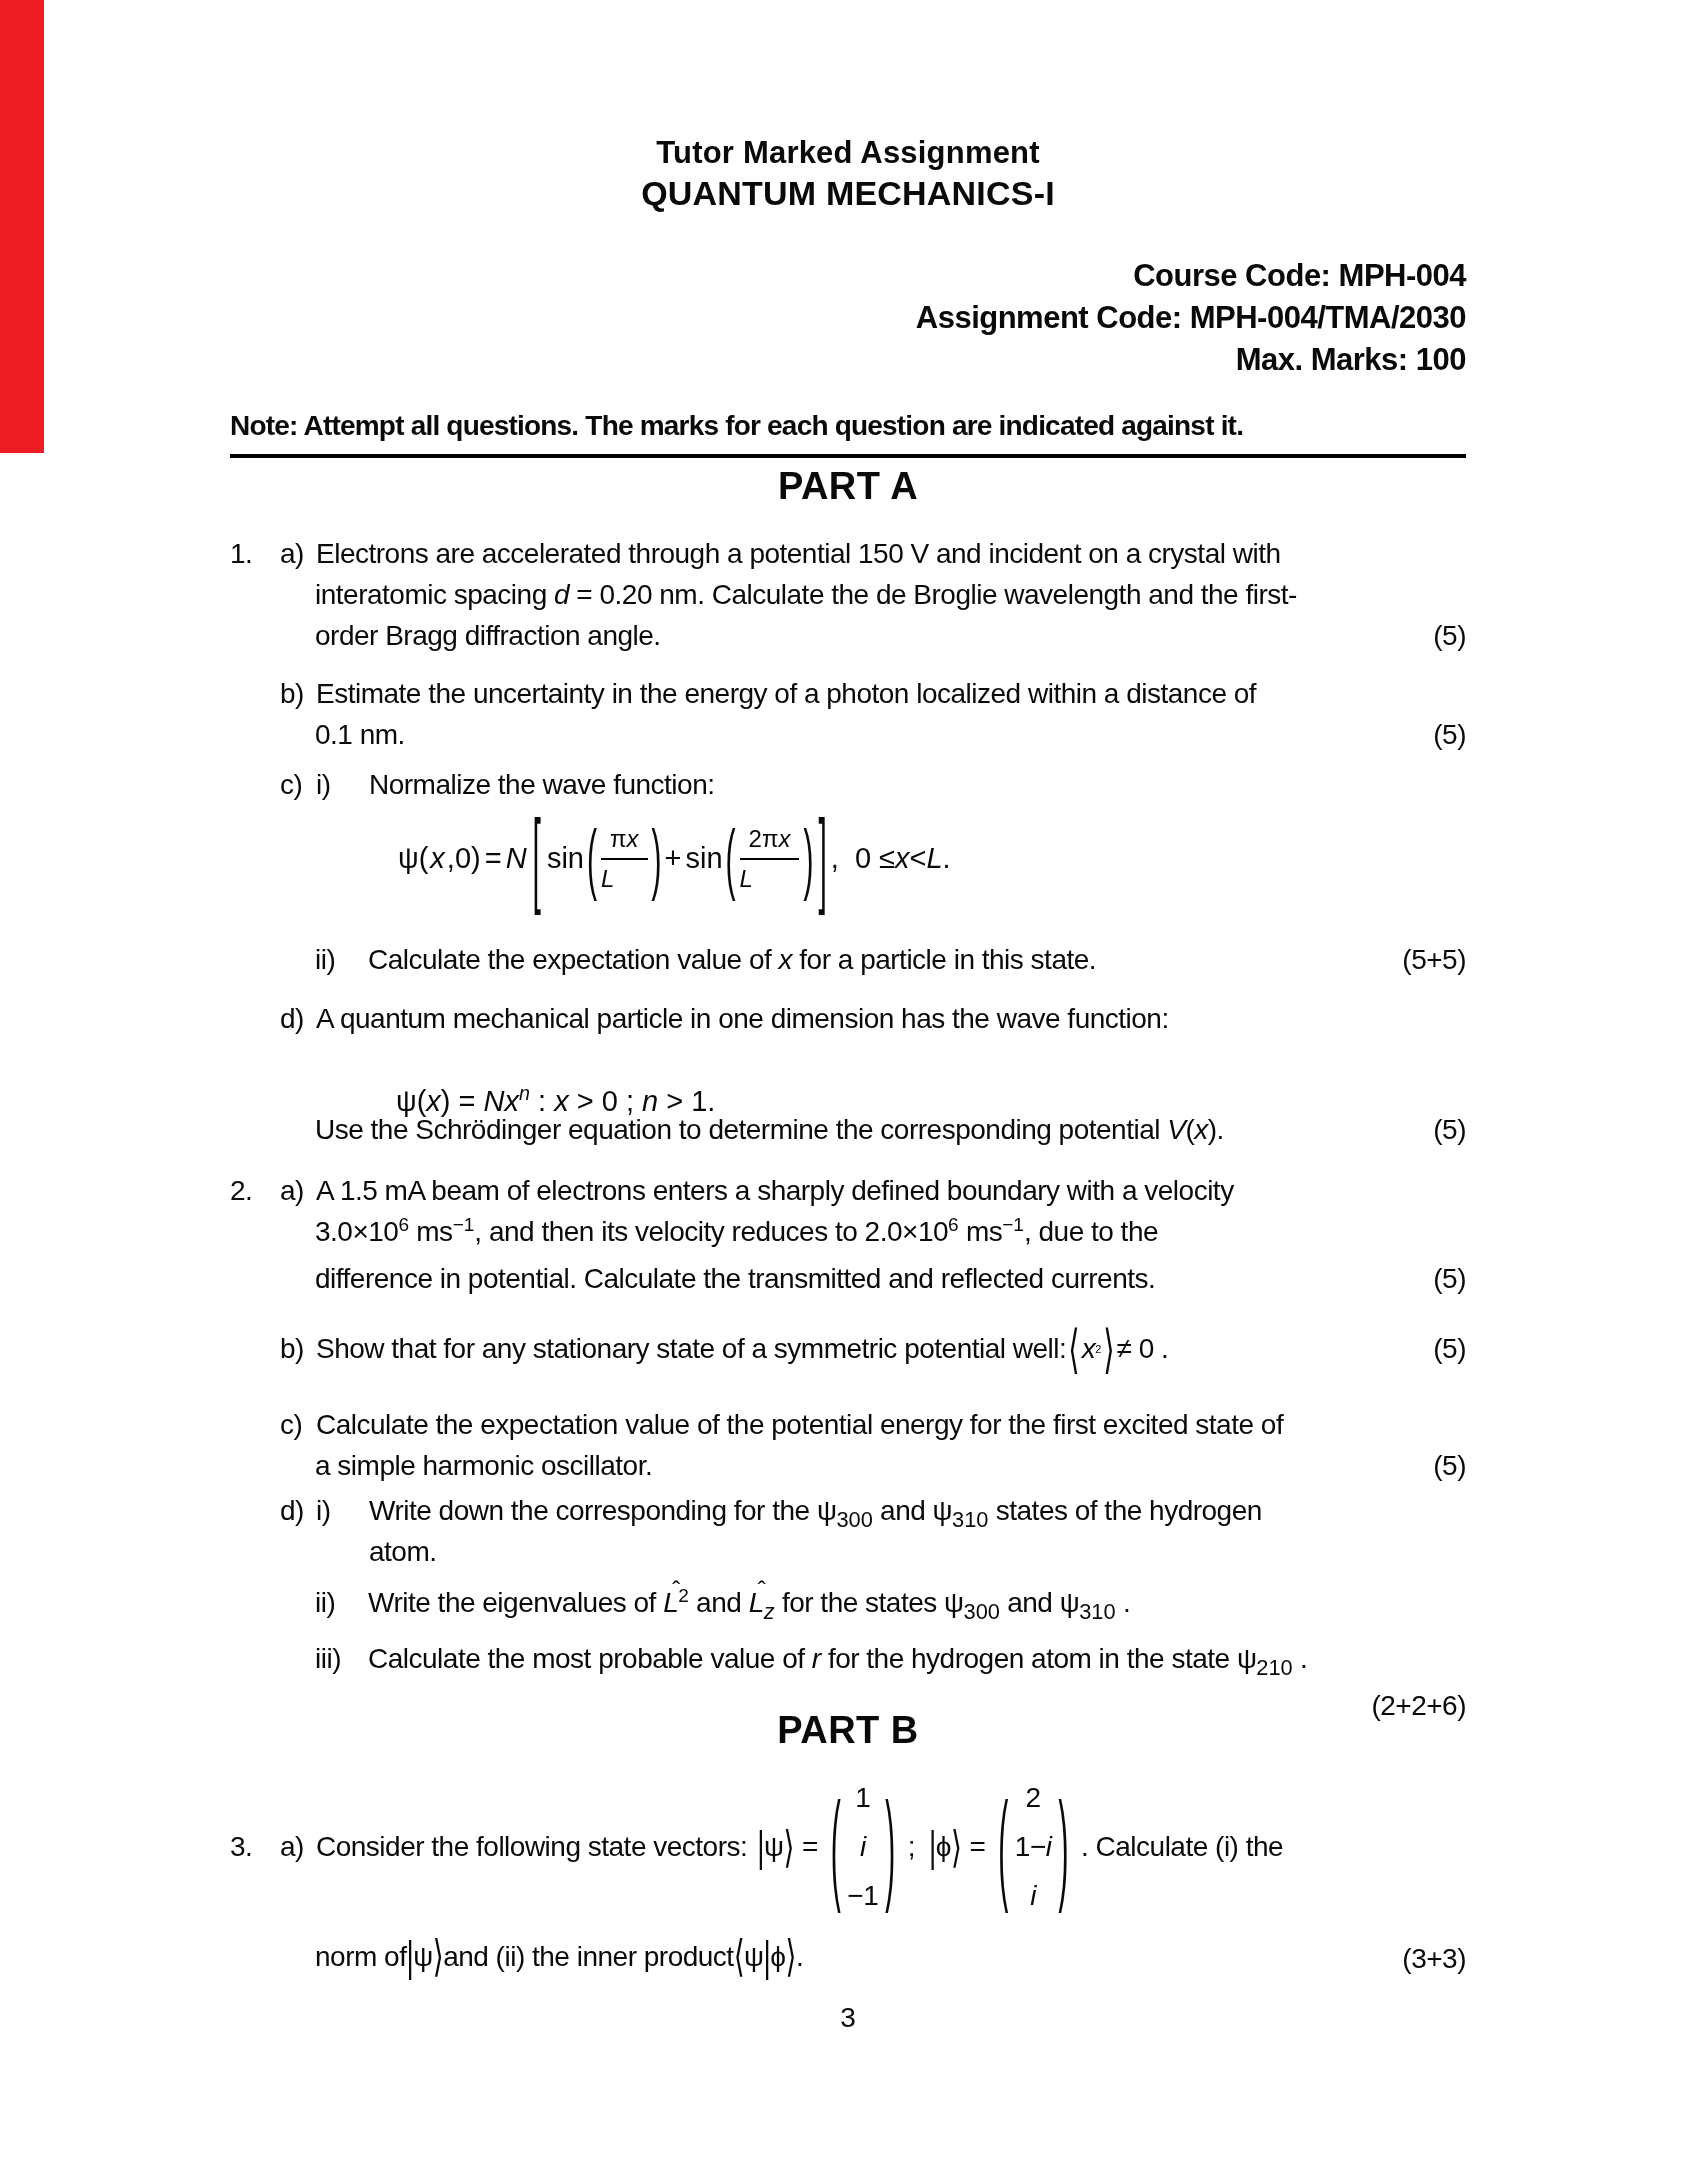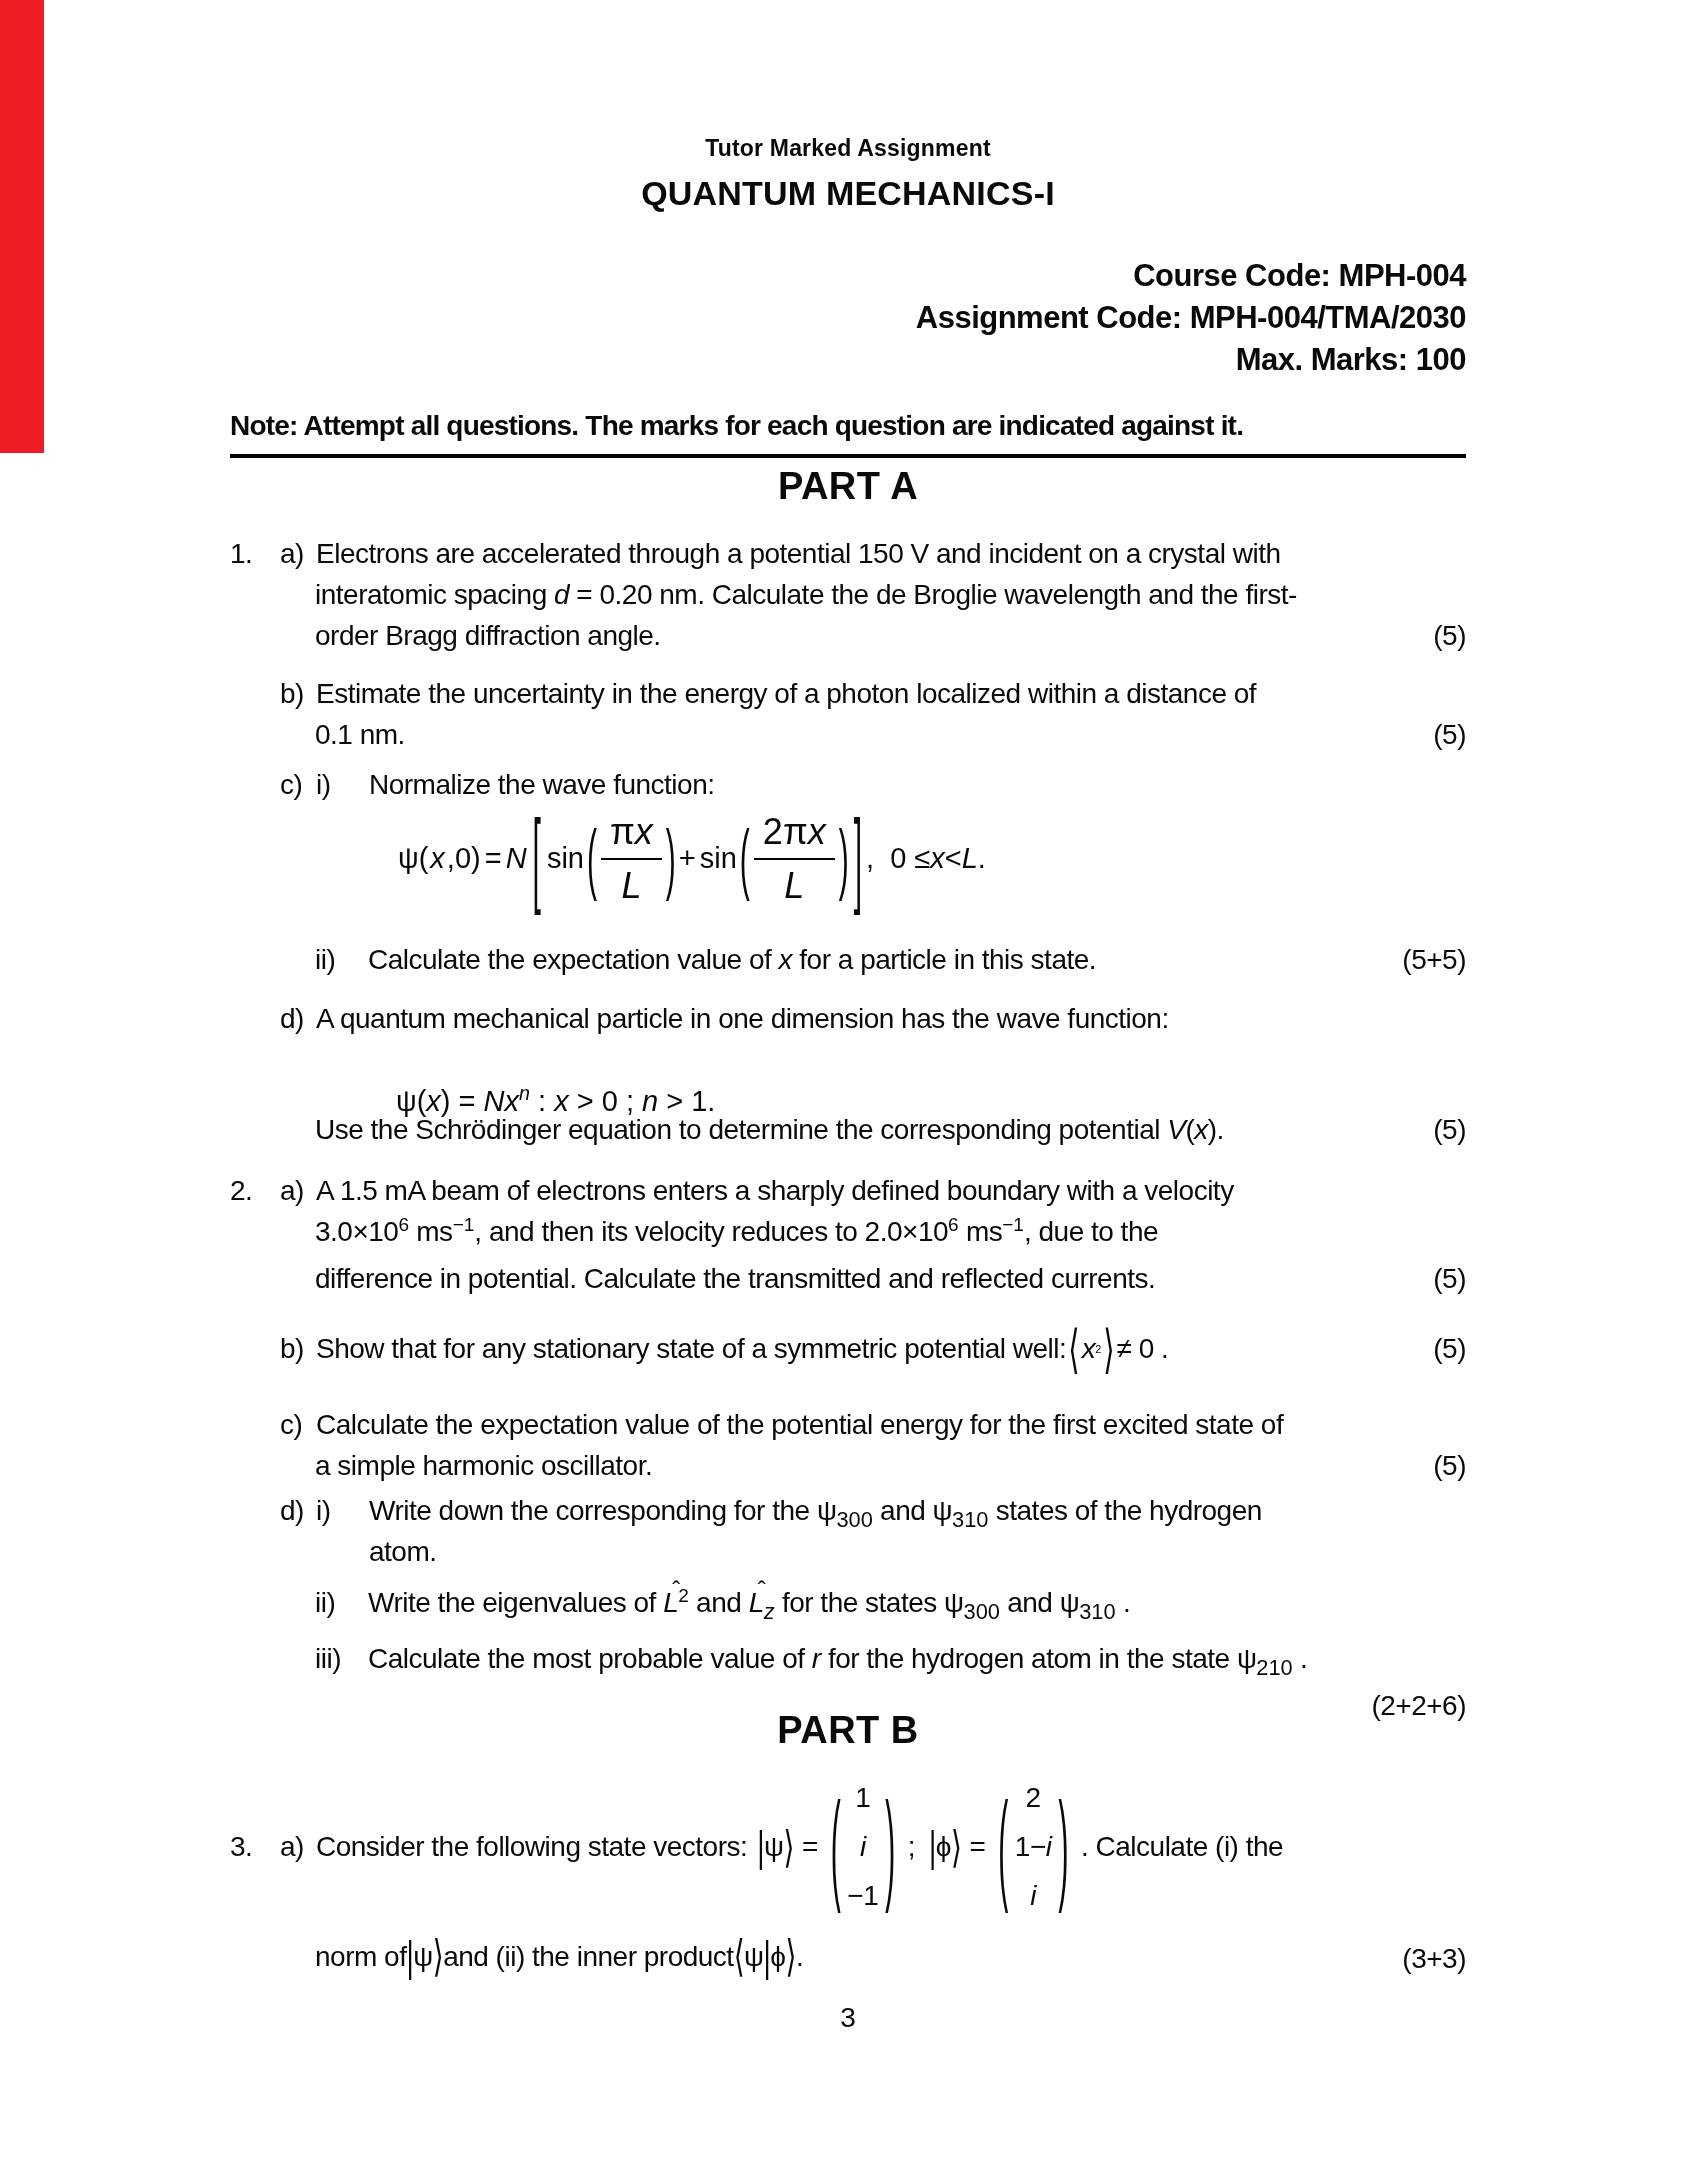--- a/index.html
+++ b/index.html
@@ -9,39 +9,39 @@
     font-family:"Liberation Sans","DejaVu Sans",sans-serif;
     overflow:hidden;
   }
   .redbar { position:absolute; left:0; top:0; width:44px; height:453px; }
   .content { position:absolute; left:230px; top:0; width:1236px; height:2178px; }
   .abs { position:absolute; left:0; right:0; }
   .b { font-weight:bold; }
   .it { font-style:italic; }
   .ctr { text-align:center; }
   .rgt { text-align:right; }
-  .t1 { font-size:23px; letter-spacing:0.2px; }
+  .t1 { font-size:31px; letter-spacing:0.2px; }
   .t2 { font-size:34px; letter-spacing:0.2px; }
   .codes { font-size:31px; line-height:42px; letter-spacing:-0.5px; }
   .noteline { font-size:28px; letter-spacing:-0.8px; border-bottom:4px solid #000; padding-bottom:12px; white-space:nowrap; }
   .parthead { font-size:38px; letter-spacing:0.5px; }
   .pline { font-size:28px; letter-spacing:-0.5px; line-height:41px; white-space:nowrap; }
   .c-num { display:inline-block; width:50px; }
   .c-let { display:inline-block; width:36px; }
   .c-rom { display:inline-block; width:53px; }
   .ind2 { padding-left:85px; }
   .ind3 { padding-left:139px; }
   .pl50 { padding-left:50px; }
   .marks { position:absolute; right:0; bottom:0; font-size:28px; line-height:41px; letter-spacing:-0.5px; }
   .marks-abs { position:absolute; right:0; font-size:28px; letter-spacing:-0.5px; }
   .sp { font-size:0.68em; vertical-align:0.55em; line-height:0; letter-spacing:0; }
   .sb { font-size:0.78em; vertical-align:-0.33em; line-height:0; letter-spacing:0; }
   .eqrow { position:absolute; display:flex; align-items:center; font-size:29px; letter-spacing:0; }
   .eqrow .tok { margin:0 2px; }
-  .frac { display:inline-flex; flex-direction:column; align-items:center; margin:0 3px; font-size:36px; }
+  .frac { display:inline-flex; flex-direction:column; align-items:flex-start; margin:0 3px; font-size:24px; }
   .frac .fn { padding:0 9px 5px; border-bottom:2px solid #000; }
   .frac .fd { padding-top:5px; }
   .bbr { display:inline-block; font-size:30px; transform:scaleY(3.5); transform-origin:center; margin:0 4px; }
   .bpr { display:inline-block; font-size:30px; transform:scaleY(2.6); transform-origin:center; margin:0 1px; }
   .vpr { display:inline-block; font-size:30px; transform:scaleY(4.1); transform-origin:center; margin:0 5px; }
   .tall { display:inline-block; transform:scaleY(1.55); transform-origin:center; }
   .tall2 { display:inline-block; transform:scaleY(1.8); transform-origin:center; font-size:29px; margin:0 2px; }
   .vcol { display:inline-flex; flex-direction:column; align-items:center; gap:17px; font-size:28px; padding:0 2px; }
   .vec { display:inline-flex; align-items:center; margin:0 8px; }
   .hatwrap { position:relative; display:inline-block; }

